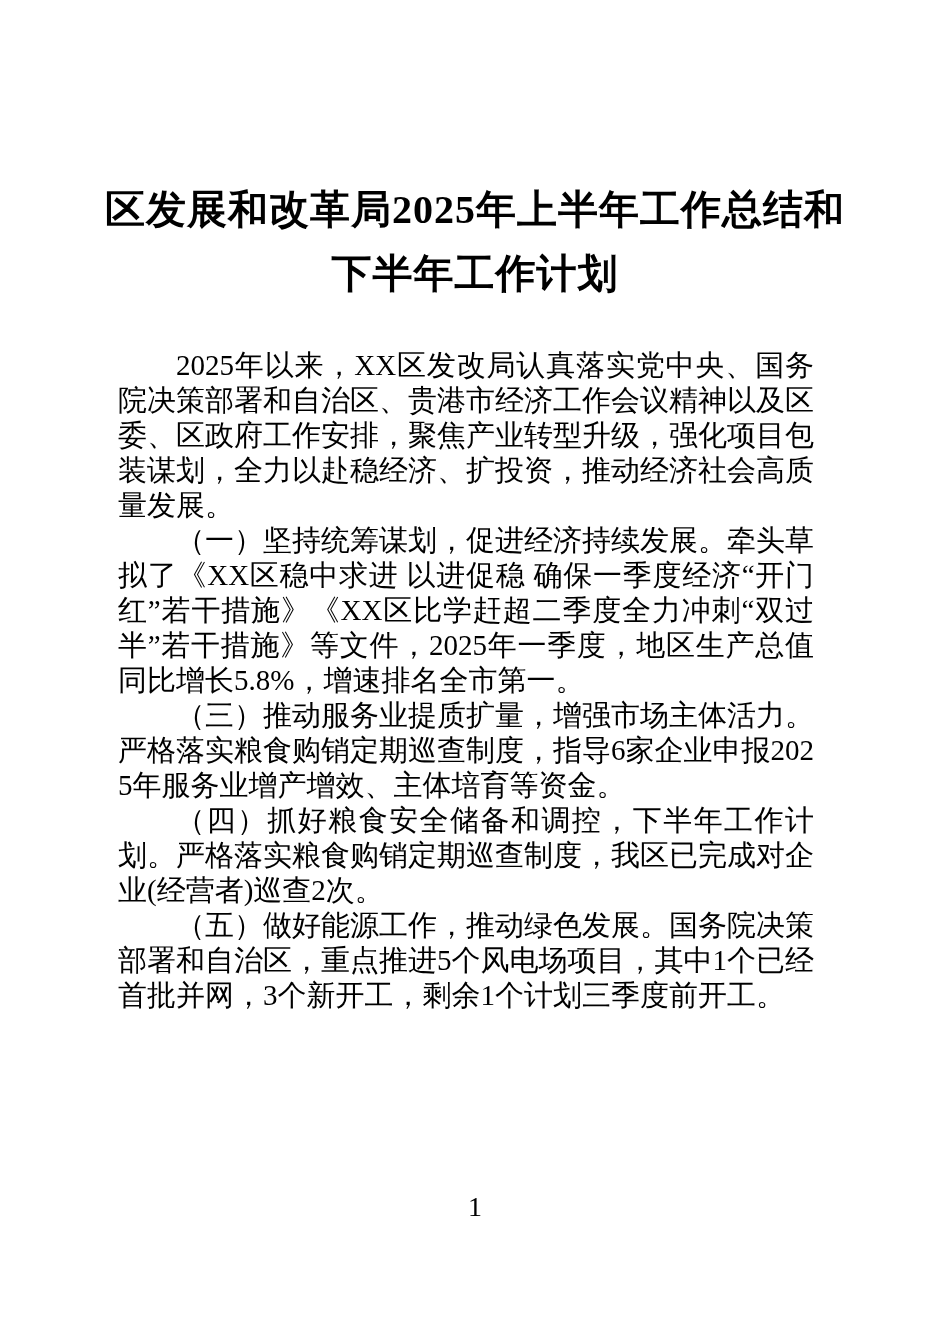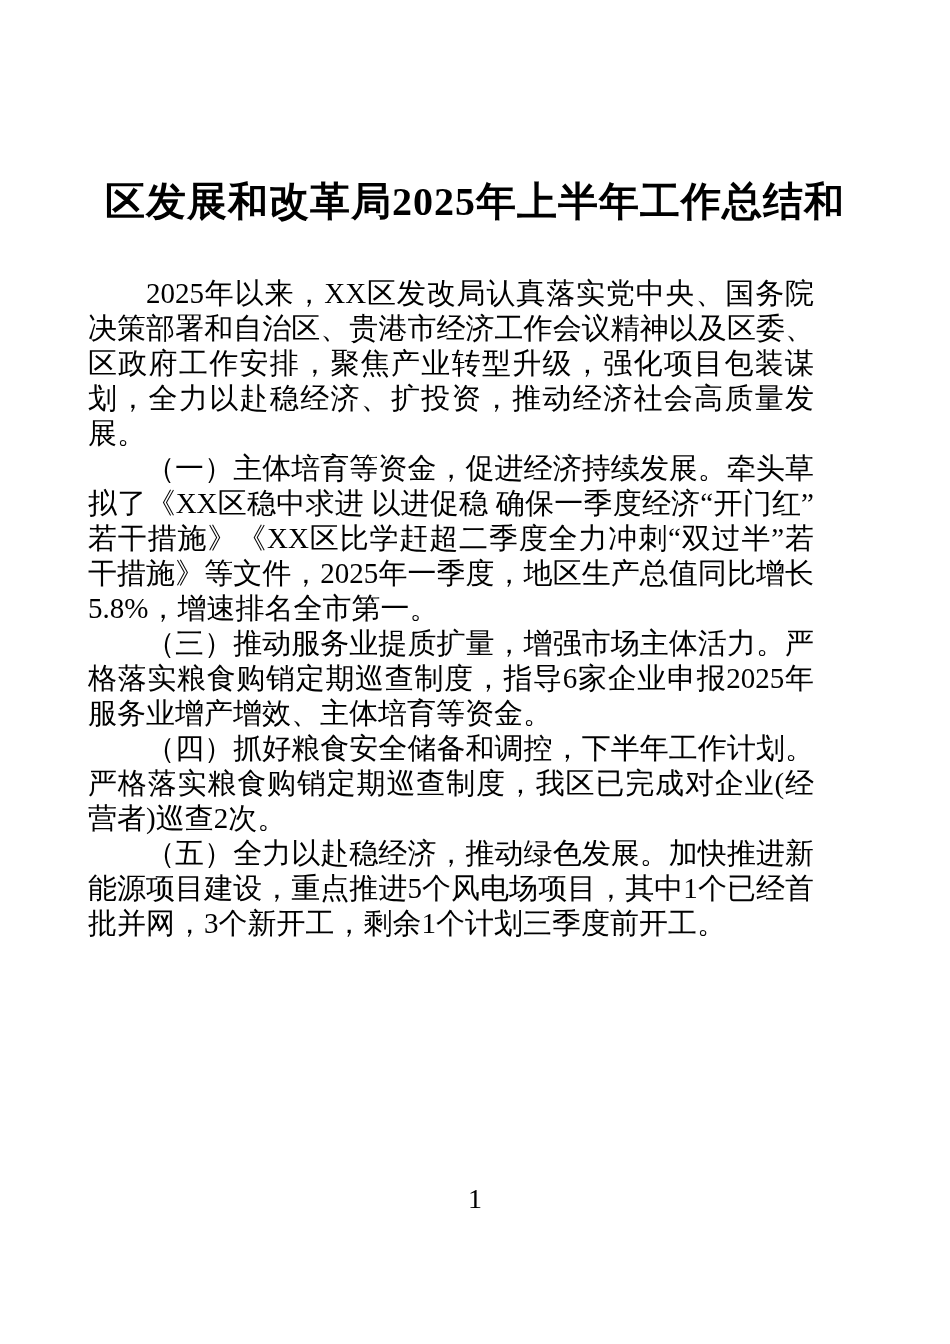--- a/index.html
+++ b/index.html
@@ -4,41 +4,41 @@
 <style>
   html, body {
     margin: 0;
     padding: 0;
     background: #ffffff;
   }
   .page {
     position: relative;
     width: 950px;
     height: 1304px;
-    margin: 0 auto;
+    margin: 8px auto;
     background: #ffffff;
     color: #000000;
     overflow: hidden;
   }
   .doc-title {
     margin: 0;
     padding-top: 170px;
     text-align: center;
     font-family: "Liberation Serif", "DejaVu Serif", serif;
     font-weight: 700;
     font-size: 40px;
     line-height: 64px;
     letter-spacing: 1px;
   }
   .doc-title .title-line {
     display: block;
   }
   .doc-body {
     margin-top: 42px;
-    padding-left: 88px;
+    padding-left: 118px;
     padding-right: 136px;
     font-family: "Liberation Serif", "DejaVu Serif", serif;
     font-size: 29px;
     line-height: 35px;
     text-align: justify;
     text-justify: inter-ideograph;
   }
   .doc-body p {
     margin: 0;
     text-indent: 2em;
@@ -55,25 +55,26 @@
     line-height: 32px;
   }
 </style>
 </head>
 <body>
 
 <div class="page">
 
   <h1 class="doc-title">
     <span class="title-line">区发展和改革局2025年上半年工作总结和</span>
+    <span class="title-line">下半年工作计划</span>
   </h1>
 
   <div class="doc-body">
     <p>2025年以来，XX区发改局认真落实党中央、国务院决策部署和自治区、贵港市经济工作会议精神以及区委、区政府工作安排，聚焦产业转型升级，强化项目包装谋划，全力以赴稳经济、扩投资，推动经济社会高质量发展。</p>
-    <p>（一）主体培育等资金，促进经济持续发展。牵头草拟了《XX区稳中求进 以进促稳 确保一季度经济“开门红”若干措施》《XX区比学赶超二季度全力冲刺“双过半”若干措施》等文件，2025年一季度，地区生产总值同比增长5.8%，增速排名全市第一。</p>
+    <p>（一）坚持统筹谋划，促进经济持续发展。牵头草拟了《XX区稳中求进 以进促稳 确保一季度经济“开门红”若干措施》《XX区比学赶超二季度全力冲刺“双过半”若干措施》等文件，2025年一季度，地区生产总值同比增长5.8%，增速排名全市第一。</p>
     <p>（三）推动服务业提质扩量，增强市场主体活力。严格落实粮食购销定期巡查制度，指导6家企业申报2025年服务业增产增效、主体培育等资金。</p>
     <p>（四）抓好粮食安全储备和调控，下半年工作计划。严格落实粮食购销定期巡查制度，我区已完成对企业(经营者)巡查2次。</p>
-    <p>（五）全力以赴稳经济，推动绿色发展。加快推进新能源项目建设，重点推进5个风电场项目，其中1个已经首批并网，3个新开工，剩余1个计划三季度前开工。</p>
+    <p>（五）做好能源工作，推动绿色发展。国务院决策部署和自治区，重点推进5个风电场项目，其中1个已经首批并网，3个新开工，剩余1个计划三季度前开工。</p>
   </div>
 
   <div class="page-number">1</div>
 
 </div>
 
 </body></html>

